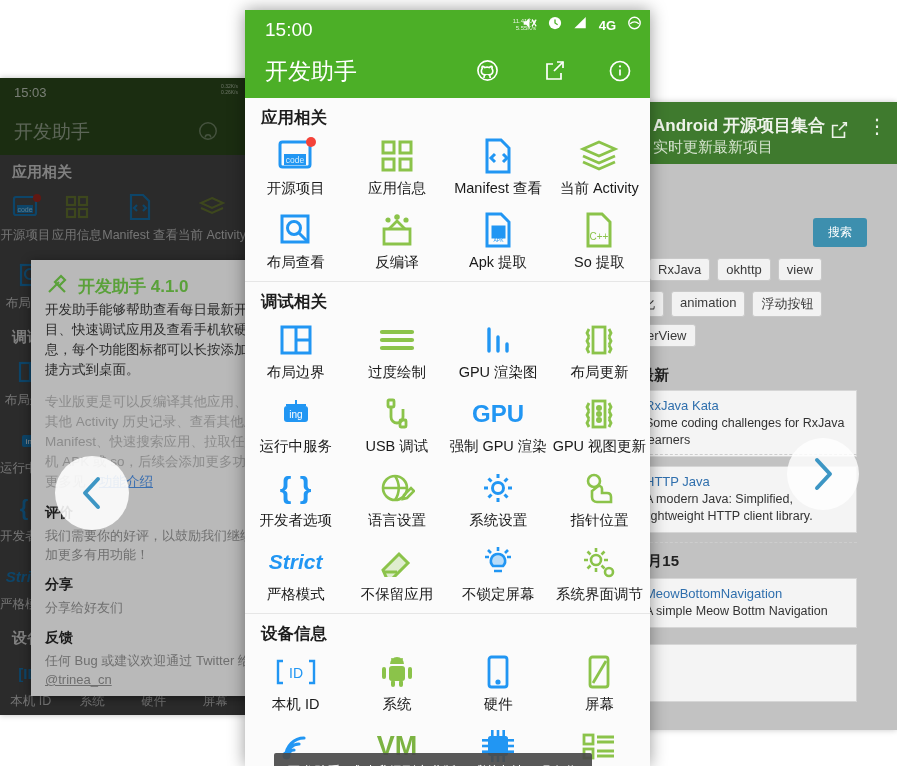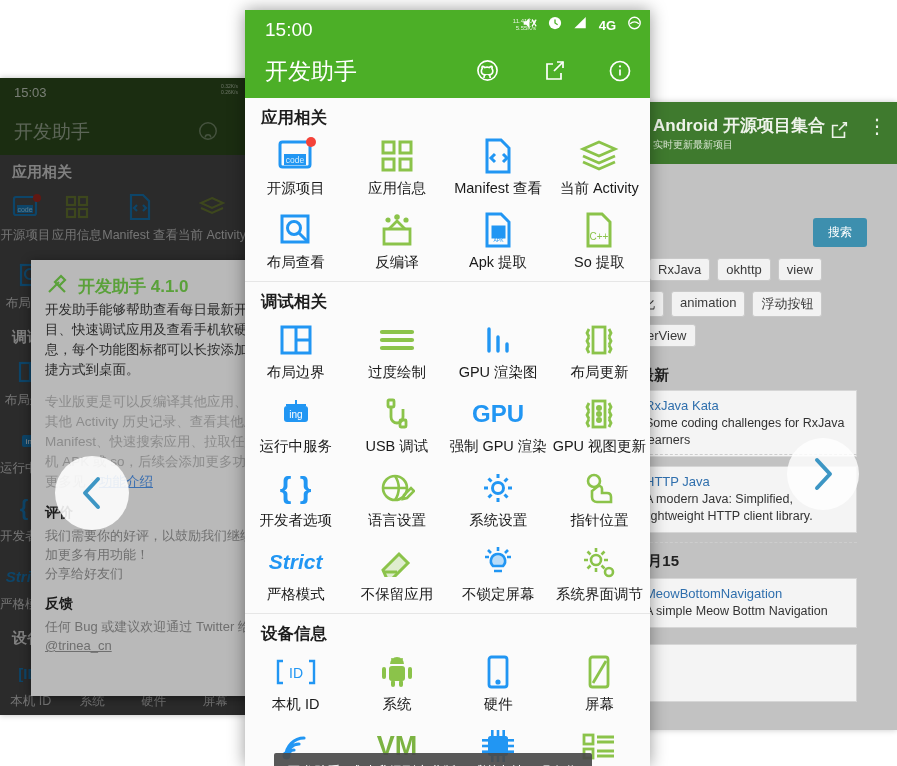--- a/index.html
+++ b/index.html
@@ -56,21 +56,21 @@
   #left-arrow { position:absolute; left:55px; top:378px; width:74px; height:74px;
       border-radius:50%; background:rgba(255,255,255,.88);
       display:flex; align-items:center; justify-content:center; }
 
   
   #phone-right { left:645px; top:102px; width:252px; height:628px;
                  box-shadow:0 0 6px rgba(0,0,0,.22); }
   #phone-right .rb-appbar { height:62px; background:#3f7a2e; position:relative; }
   #phone-right .rb-title { position:absolute; left:8px; top:12px; color:#eef3ea;
       font-size:17px; font-weight:bold; white-space:nowrap; }
-  #phone-right .rb-sub { position:absolute; left:8px; top:36px; color:#d6e4cf; font-size:10px; }
+  #phone-right .rb-sub { position:absolute; left:8px; top:36px; color:#d6e4cf; font-size:15px; }
   #phone-right .rb-ic1 { position:absolute; left:184px; top:18px; }
   #phone-right .rb-ic2 { position:absolute; left:222px; top:16px; color:#eef3ea;
       font-size:20px; line-height:16px; letter-spacing:0; }
   #phone-right .rb-body { position:relative; background:#9a9a9a; height:566px; }
   #phone-right .rb-inner { position:absolute; inset:0; background:rgba(255,255,255,.40); }
   .r-search { position:absolute; left:-3px; top:14px; width:216px; height:30px;
      background:#ededed; border:1px solid #cfcfcf; border-radius:3px; }
   .r-search span { position:absolute; left:10px; top:7px; color:#8d8d8d; font-size:13px; }
   .r-searchbtn { position:absolute; left:168px; top:54px; width:54px; height:29px;
      background:#3d8fae; color:#fff; font-size:12px; display:flex;
@@ -418,20 +418,21 @@
               <path d="M16 4l4 4-6 6-4-4z"></path>
               <path d="M20 20l-6-6"></path>
           </svg>
         </span>
         <span class="dlg-title">开发助手 4.1.0</span>
       </div>
       <p class="body-txt">开发助手能够帮助查看每日最新开源项目、快速调试应用及查看手机软硬件信息，每个功能图标都可以长按添加其快捷方式到桌面。</p>
       <p class="body-txt muted" style="margin-top:12px;"><span>专业版更是可以反编译其他应用、查看其他 Activity 历史记录、查看其他应用 Manifest、快速搜索应用、拉取任意本机 APK 或 so，后续会添加更多功能，更多见：</span><a class="link-in" href="#">功能介绍</a></p>
       <div class="dlg-h">评价</div>
       <div class="dlg-sub">我们需要你的好评，以鼓励我们继续增加更多有用功能！</div>
+      <div class="dlg-h">分享</div>
       <div class="dlg-sub">分享给好友们</div>
       <div class="dlg-h">反馈</div>
       <div class="dlg-sub"><span>任何 Bug 或建议欢迎通过 Twitter 给我</span><br><a href="#">@trinea_cn</a></div>
 
     </div>
 
     <div id="left-arrow">
       <svg width="34" height="40" viewBox="0 0 34 40" fill="none" stroke="#3d96c4" stroke-width="4" stroke-linecap="round" stroke-linejoin="round">
           <path d="M23 6L10 20l13 14"></path>
         </svg>

